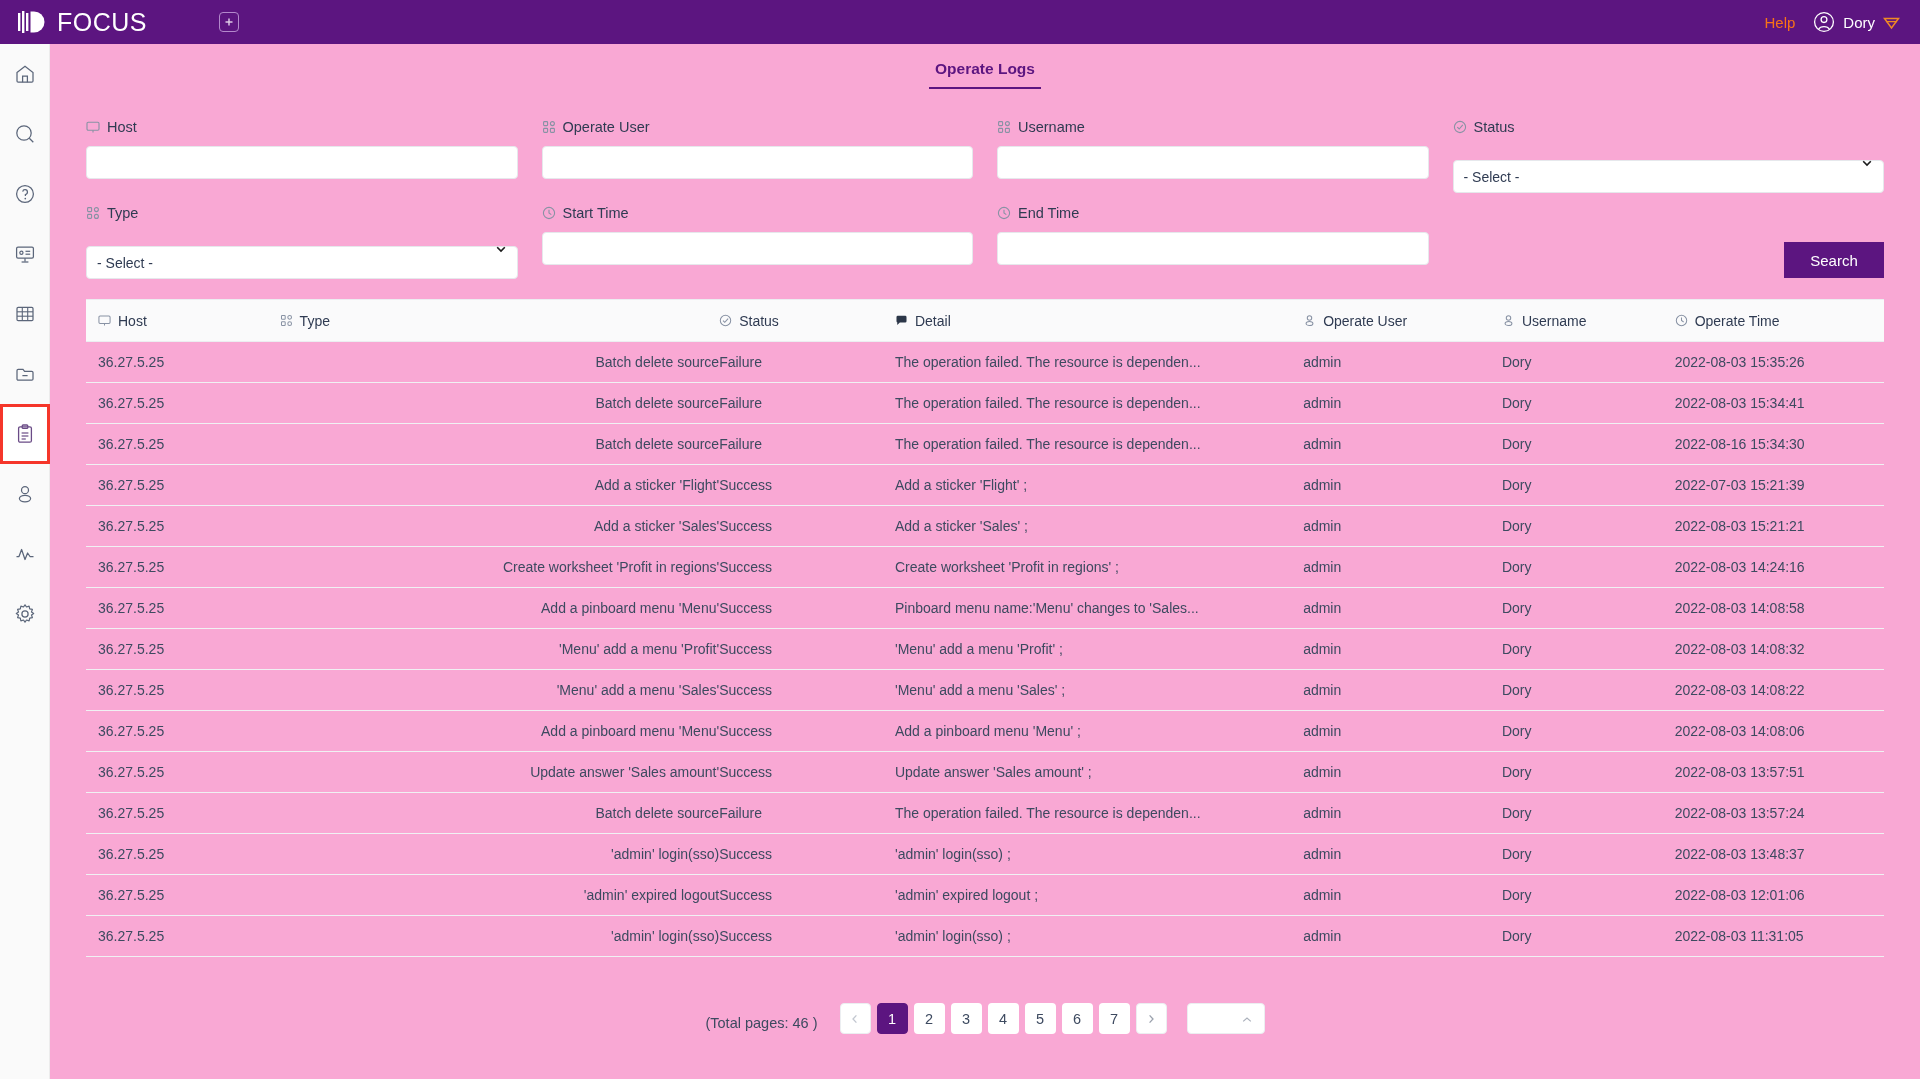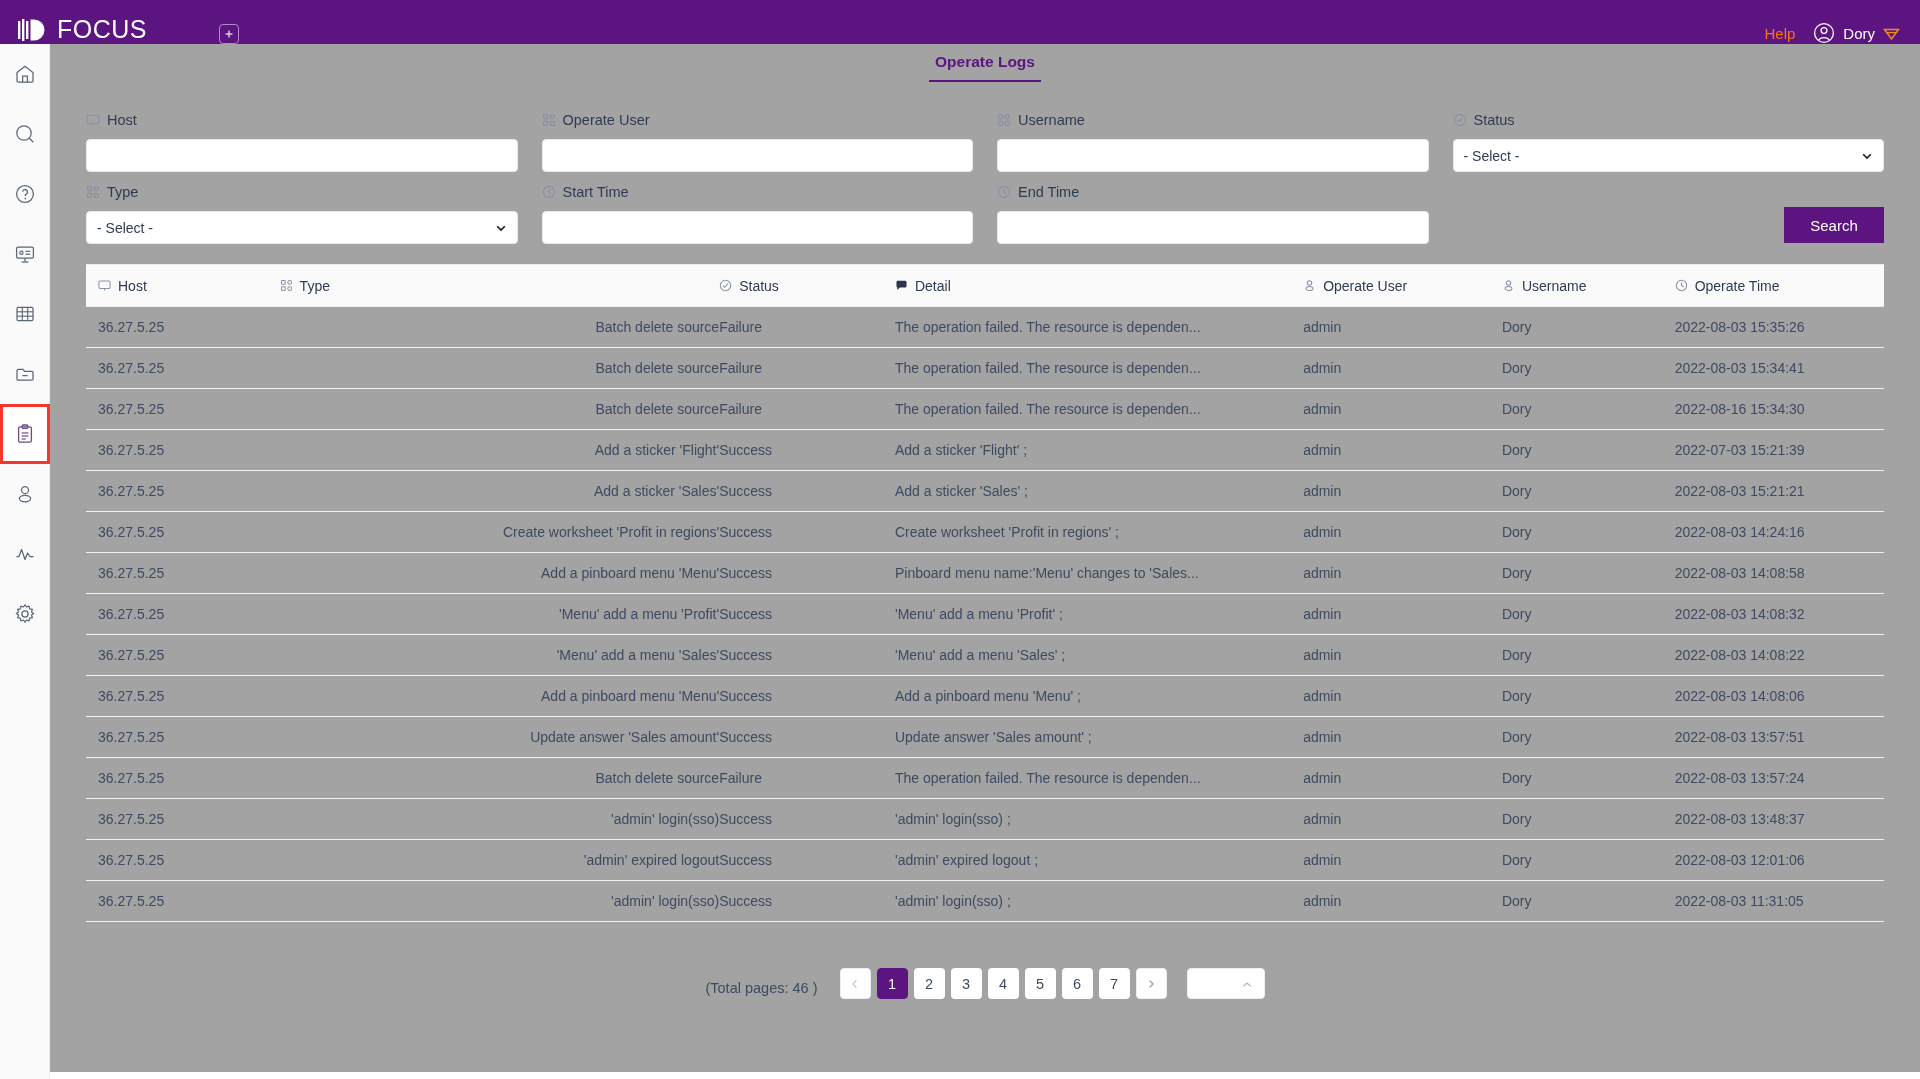--- a/index.html
+++ b/index.html
@@ -8,21 +8,21 @@
     font-family: "Liberation Sans", sans-serif;
     background: #ffffff;
     overflow: hidden;
   }
 
   
   .topbar {
     position: absolute; top: 0; left: 0;
     width: 1920px; height: 44px;
     background: #5c1580;
-    display: flex; align-items: flex-end;
+    display: flex; align-items: center;
     color: #ffffff;
     z-index: 20;
     gap: 36px;
   }
   .brand { display: flex; align-items: center; margin-left: 18px; }
   .brand-logo { display: block; }
   .brand-name {
     font-size: 25px; letter-spacing: .5px; font-weight: 400;
     margin-left: 9px; color: #ffffff;
   }
@@ -53,23 +53,23 @@
     display: flex; align-items: center; justify-content: center;
     cursor: pointer;
   }
   .rail-item.active-marked {
     border: 3px solid #f5362a;
     background: #ffffff;
   }
 
   
   .main {
-    position: absolute; top: 37px; left: 50px;
+    position: absolute; top: 44px; left: 50px;
     width: 1870px; height: 1035px;
-    background: #a3a3a3;
+    background: #f9a8d4;
   }
 
   
   .tabbar {
     height: 45px; display: flex; justify-content: center;
     align-items: flex-end;
   }
   .tab-active {
     font-size: 15.5px; font-weight: bold; color: #5c1580;
     padding: 0 6px 9px 6px;
@@ -88,21 +88,21 @@
     display: flex; align-items: center; gap: 7px;
     font-size: 14.5px; color: #2f3b52; margin-bottom: 9px; height: 20px;
   }
   .finput, .fselect {
     width: 100%; height: 33px;
     border: 1px solid #e6e8ec; border-radius: 4px;
     background: #fff; font-size: 14px;
     font-family: "Liberation Sans", sans-serif;
     padding: 0 10px; color: #2f3b52; outline: none;
   }
-  .fselect { appearance: none; -webkit-appearance: none; padding-right: 36px; }
+  .fselect { appearance: none; -webkit-appearance: none; padding-right: 36px; margin-top: 14px; }
   .select-wrap { position: relative; }
   .select-caret {
     position: absolute; right: 11px; top: 11px;
     pointer-events: none;
   }
   .search-btn {
     width: 100px; height: 36px;
     background: #5c1580; color: #fff;
     border: none; border-radius: 0;
     font-size: 15px; font-family: "Liberation Sans", sans-serif;

